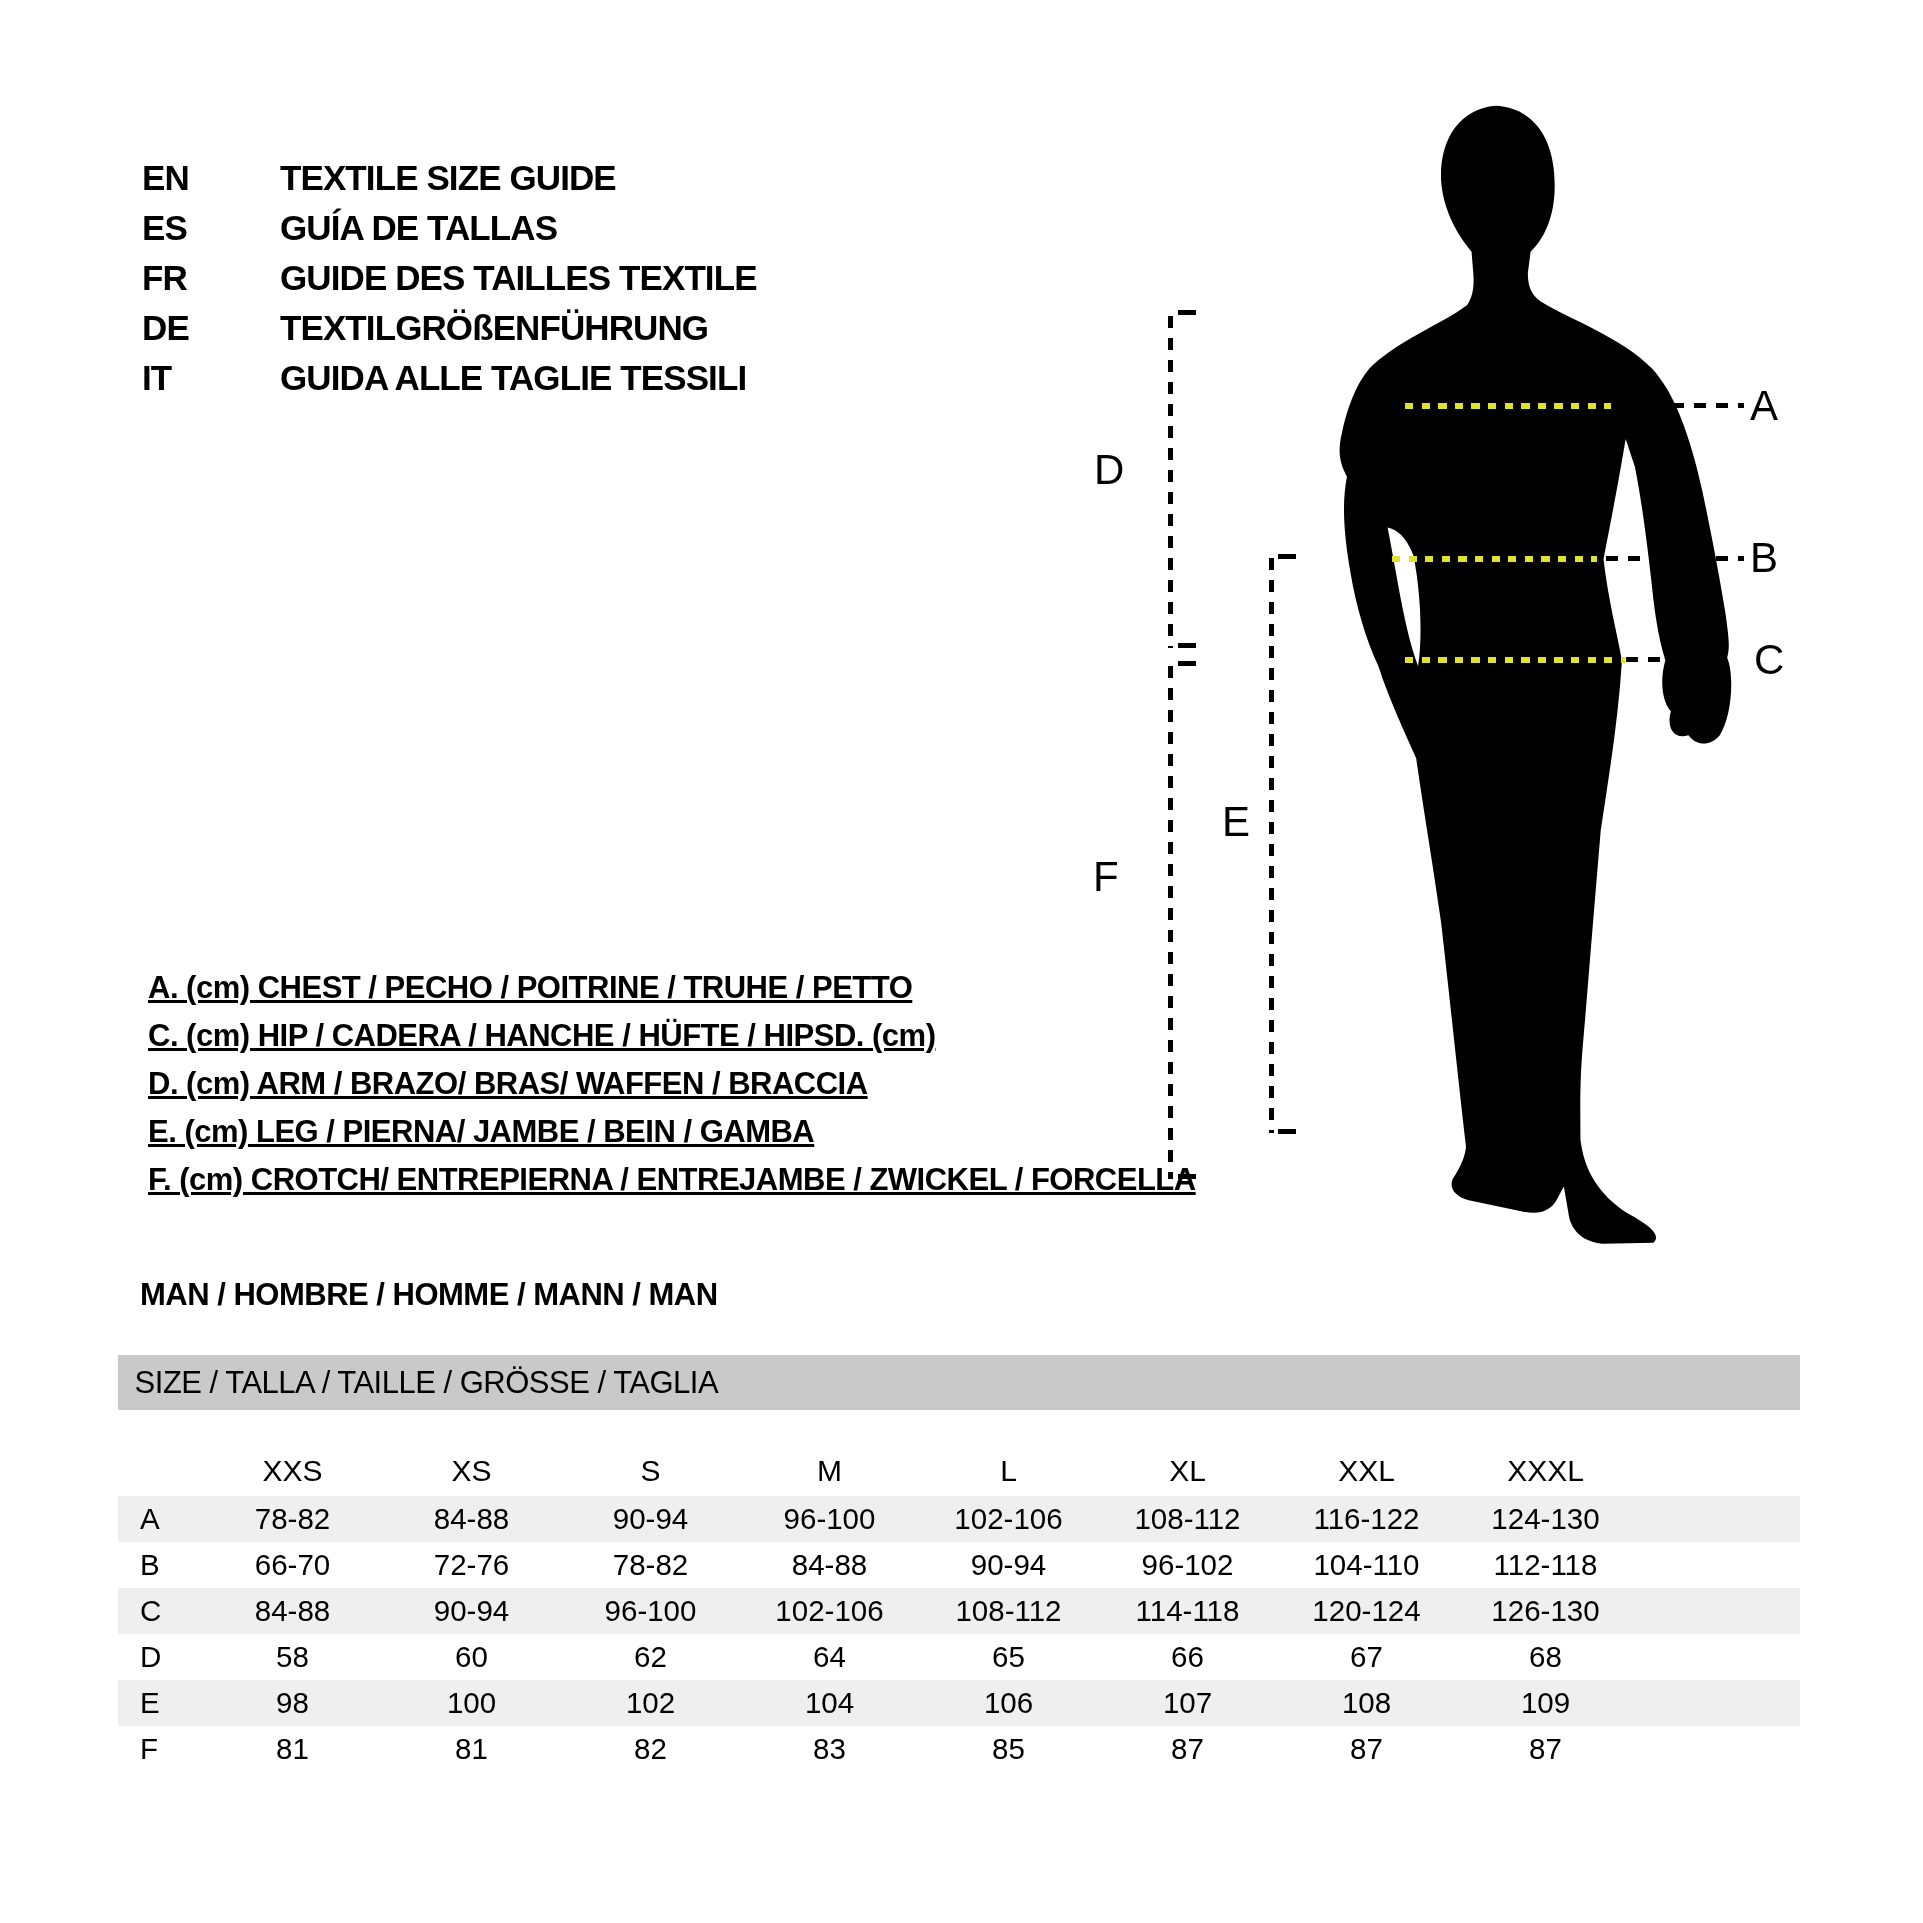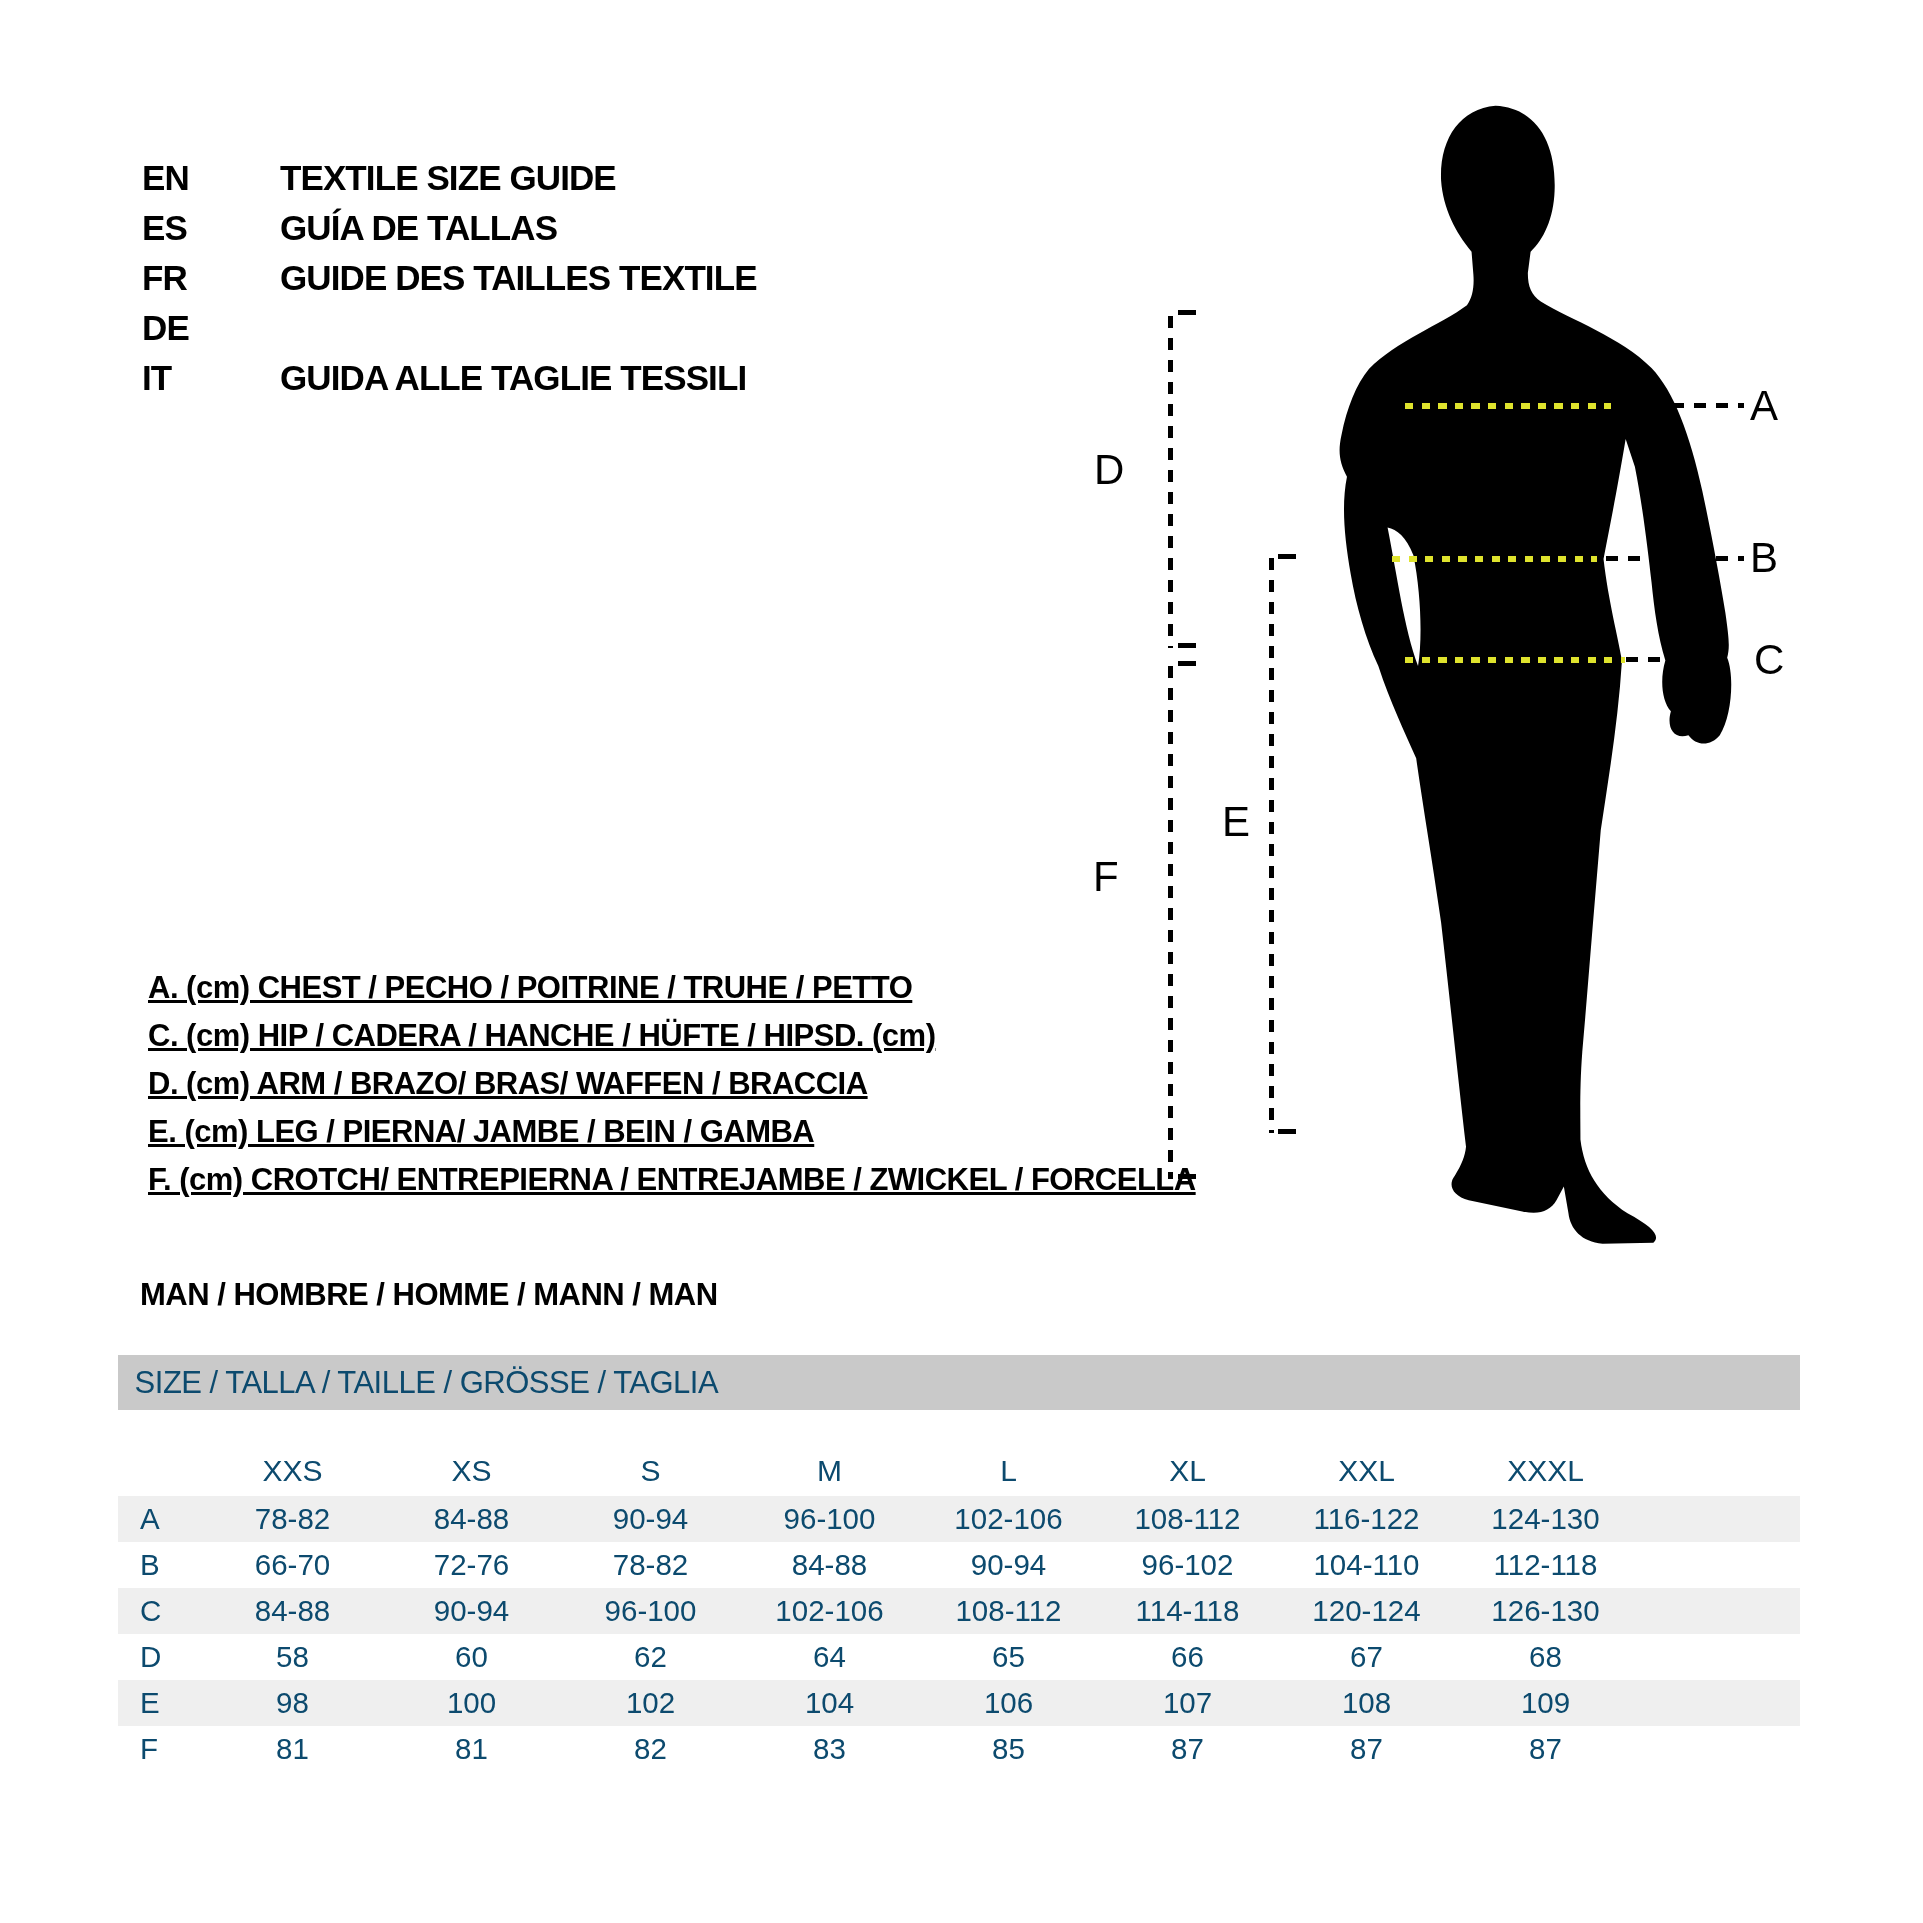--- a/index.html
+++ b/index.html
@@ -47,20 +47,21 @@
     <div class="lang-row">
       <span class="lang-code">ES</span>
       <span class="lang-label">GUÍA DE TALLAS</span>
     </div>
     <div class="lang-row">
       <span class="lang-code">FR</span>
       <span class="lang-label">GUIDE DES TAILLES TEXTILE</span>
     </div>
     <div class="lang-row">
       <span class="lang-code">DE</span>
+      <span class="lang-label">TEXTILGRÖßENFÜHRUNG</span>
     </div>
     <div class="lang-row">
       <span class="lang-code">IT</span>
       <span class="lang-label">GUIDA ALLE TAGLIE TESSILI</span>
     </div>
   </div>
 
 <div class="legend-block" id="legend-block">
     <div class="legend-row">A. (cm) CHEST / PECHO / POITRINE / TRUHE / PETTO</div>
     <div class="legend-row">C. (cm) HIP / CADERA / HANCHE / HÜFTE / HIPSD. (cm)</div>
@@ -144,21 +145,21 @@
 <div class="ydash" id="ydash-waist" style="left: 1392px; top: 556px; width: 205px; background: repeating-linear-gradient(90deg, rgb(223, 227, 45) 0px, rgb(223, 227, 45) 8.3px, transparent 8.3px, transparent 16.6px);"></div>
 <div class="ydash" id="ydash-hip" style="left: 1405px; top: 657px; width: 220px; background: repeating-linear-gradient(90deg, rgb(223, 227, 45) 0px, rgb(223, 227, 45) 8.3px, transparent 8.3px, transparent 16.6px);"></div>
 
 <div class="dim-label" style="left:1750px;top:385px;">A</div>
 <div class="dim-label" style="left:1750px;top:537px;">B</div>
 <div class="dim-label" style="left:1754px;top:639px;">C</div>
 <div class="dim-label" style="left:1094px;top:449px;">D</div>
 <div class="dim-label" style="left:1222px;top:801px;">E</div>
 <div class="dim-label" style="left:1093px;top:856px;">F</div>
 
-<div class="size-table" style="color: #0c4a6e;">
+<div class="size-table" style="color: #000000;">
   <div class="st-header" id="st-header" style="background: rgb(201, 201, 201);">
     <span>SIZE / TALLA / TAILLE / GRÖSSE / TAGLIA</span>
   </div>
   <div class="st-grid-row st-colhead" id="st-colhead">
     <div class="st-cell st-rowlabel"></div>
   <div class="st-cell">XXS</div>
       <div class="st-cell">XS</div>
       <div class="st-cell">S</div>
       <div class="st-cell">M</div>
       <div class="st-cell">L</div>

